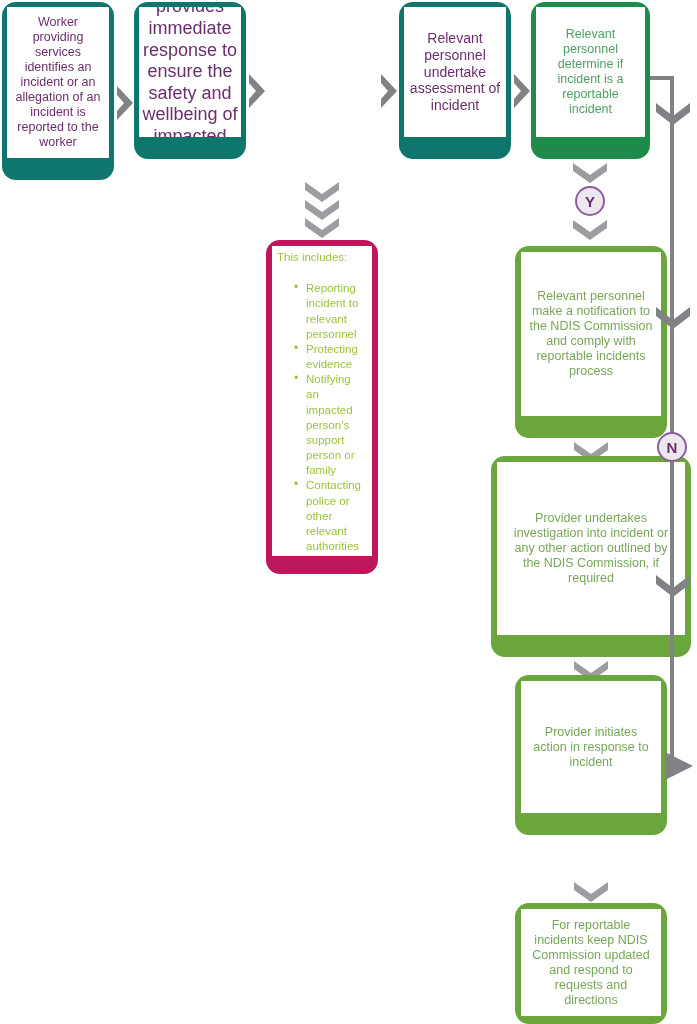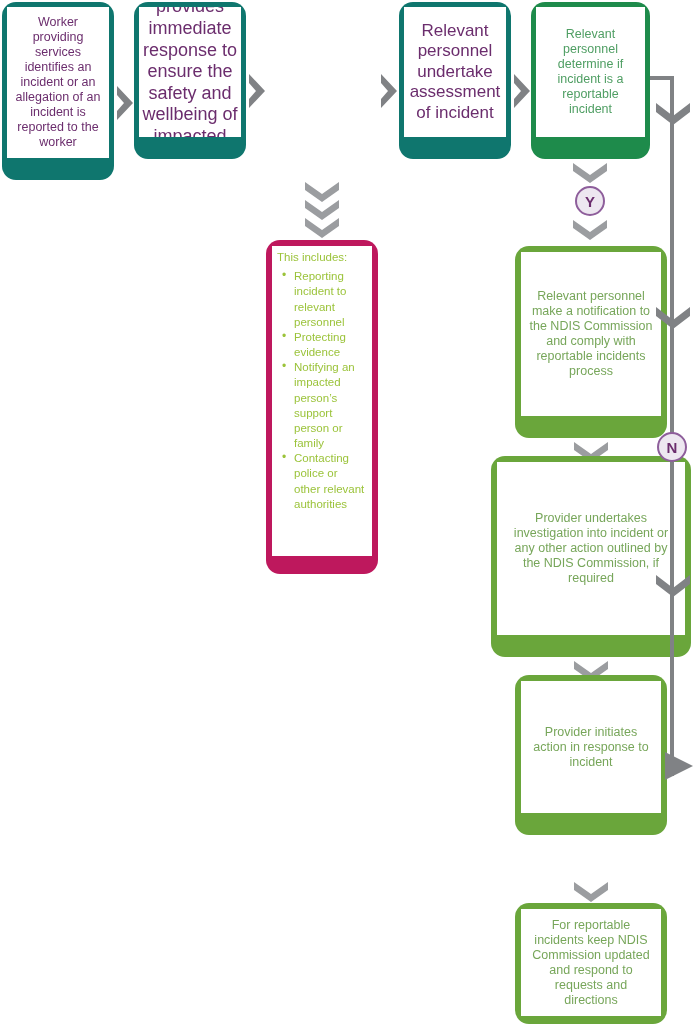--- a/index.html
+++ b/index.html
@@ -58,21 +58,21 @@
   .mgreen{background:#6AA63B;}
   .mgreen .inner{
     left:6px;right:6px;top:6px;bottom:22px;
     color:#77A65A;
   }
   .mgreen.tight .inner{left:6px;right:6px;top:6px;bottom:8px;}
 
   
   .inc-wrap{padding:4px 2px 2px 5px;font-size:11.5px;line-height:1.32;}
   .inc-head{display:block;margin-bottom:1px;}
-  .inc-list{list-style:none;margin:4px;padding:0;}
+  .inc-list{list-style:none;margin:16px;padding:0;}
   .inc-list li{
     position:relative;padding-left:13px;margin:0 0 0 0;
   }
   .inc-list li::before{
     content:"\2022";position:absolute;left:1px;top:-1px;font-size:12px;
   }
 
   
   .chev{position:absolute;}
   .chev svg{display:block;}
@@ -120,21 +120,21 @@
 
 
   <div class="chev" style="left:379px;top:72px;">
     <svg width="20" height="38" viewBox="0 0 20 38" aria-hidden="true">
       <polygon points="2,2 18,19 2,36 2,27 9,19 2,11" fill="#808285"></polygon>
     </svg>
   </div>
 
   <div class="node purple" style="left:399px;top:2px;width:112px;height:157px;">
     <div class="inner">
-      <span class="txt" style="font-size:17px;padding:0 5px;">Relevant personnel undertake assessment of incident</span>
+      <span class="txt" style="font-size:14px;padding:0 5px;">Relevant personnel undertake assessment of incident</span>
     </div>
   </div>
 
   <div class="chev" style="left:512px;top:72px;">
     <svg width="20" height="38" viewBox="0 0 20 38" aria-hidden="true">
       <polygon points="2,2 18,19 2,36 2,27 9,19 2,11" fill="#808285"></polygon>
     </svg>
   </div>
 
   <div class="node dgreen" style="left:531px;top:2px;width:119px;height:157px;">

